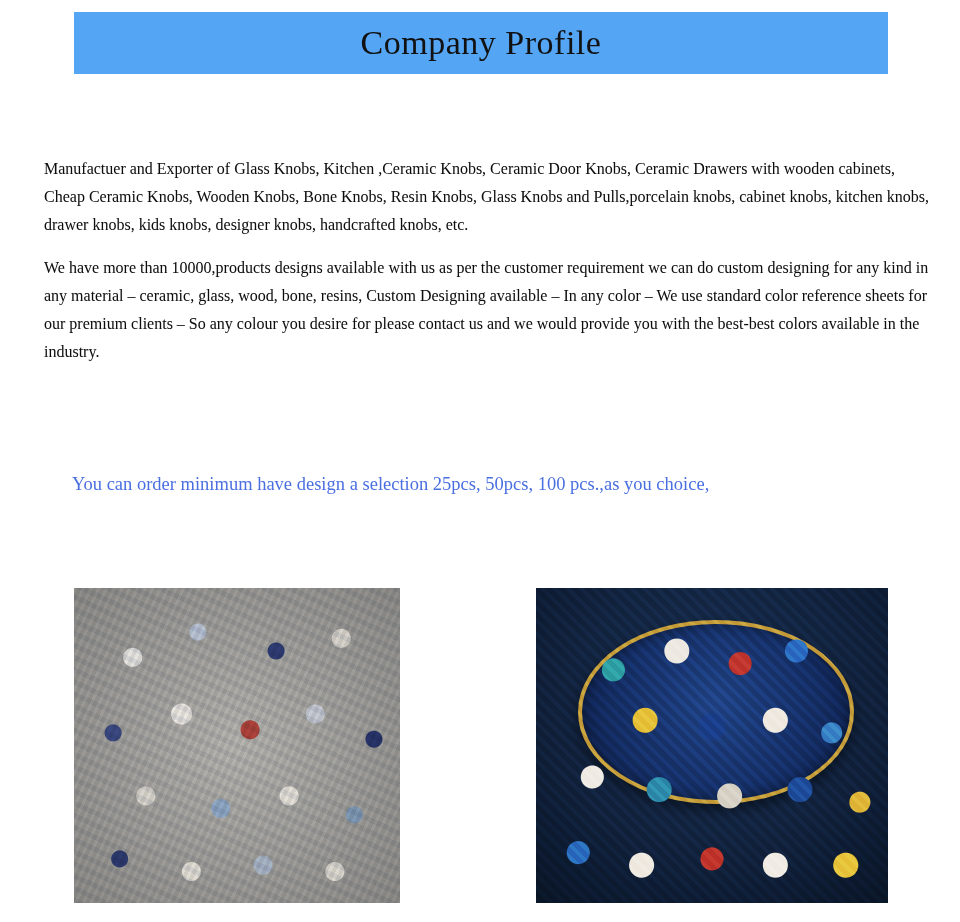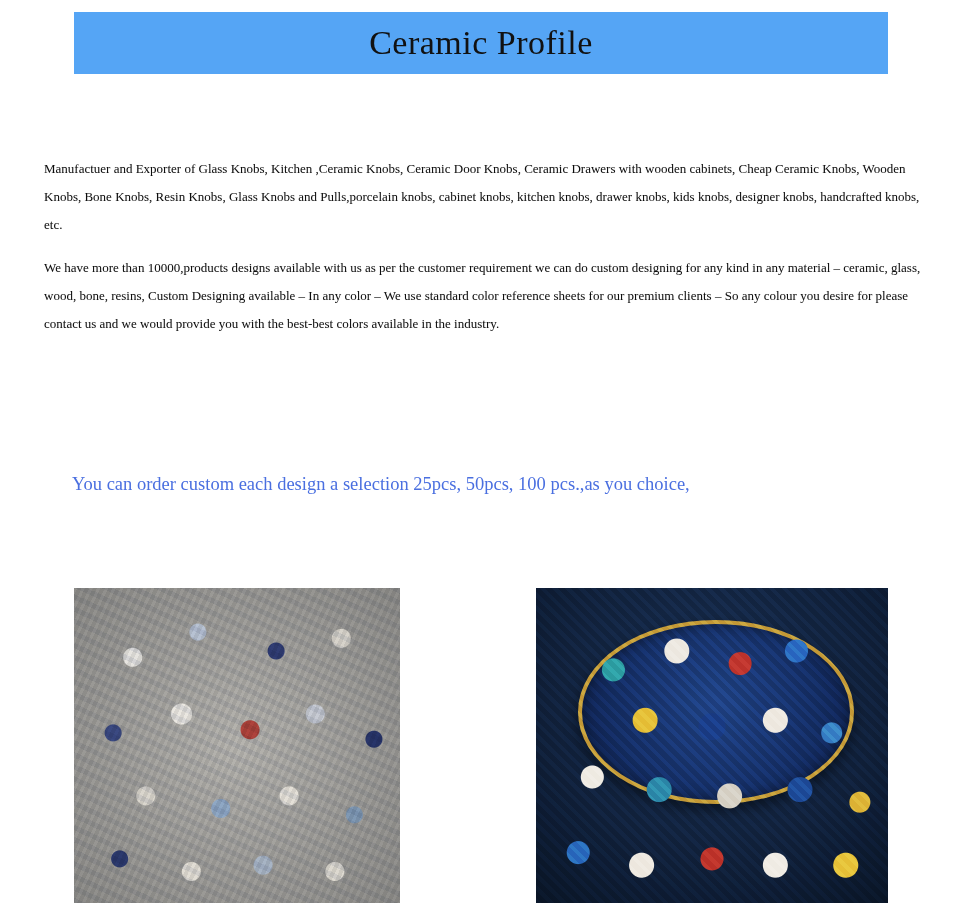--- a/index.html
+++ b/index.html
@@ -41,21 +41,21 @@
   
   .body-block {
     position: absolute;
     left: 44px;
     top: 155px;
     width: 890px;
   }
   .body-block p {
     margin: 0;
     font-family: "Liberation Serif", serif;
-    font-size: 13px;
+    font-size: 16px;
     line-height: 28px;
     color: #0d0d0d;
     text-shadow: 0 0 1px rgba(0,0,0,0.10);
   }
   .body-block p.second {
     margin-top: 15px;
   }
   
   .notes-block {
     position: absolute;
@@ -175,30 +175,30 @@
       repeating-linear-gradient(45deg, rgba(255,255,255,0.07) 0 4px, rgba(0,0,0,0.10) 4px 9px);
     mix-blend-mode: overlay;
   }
 </style>
 </head>
 <body>
 
 <div class="page">
 
   <div class="title-banner">
-    <div class="title-text">Ceramic Profile</div>
+    <div class="title-text">Company Profile</div>
   </div>
 
   <div class="body-block">
     <p class="first">Manufactuer and Exporter of Glass Knobs, Kitchen ,Ceramic Knobs, Ceramic Door Knobs, Ceramic Drawers with wooden cabinets, Cheap Ceramic Knobs, Wooden Knobs, Bone Knobs, Resin Knobs, Glass Knobs and Pulls,porcelain knobs, cabinet knobs, kitchen knobs, drawer knobs, kids knobs, designer knobs, handcrafted knobs, etc.</p>
     <p class="second">We have more than 10000,products designs available with us as per the customer  requirement we can do custom designing for any kind in any material – ceramic, glass, wood, bone, resins, Custom Designing available – In any color – We use standard color reference sheets for our premium clients – So any colour you desire for please contact us and we would provide you with the best-best colors available in the industry.</p>
   </div>
 
   <div class="notes-block">
-    <div class="indent">You can order custom each design a selection 25pcs, 50pcs, 100 pcs.,as you choice,</div>
+    <div class="indent">You can order minimum have design a selection 25pcs, 50pcs, 100 pcs.,as you choice,</div>
   </div>
 
   <div class="photo photo-left">
     <div class="knob-pile"></div>
   </div>
 
   <div class="photo photo-right">
     <div class="knob-bowl">
       <div class="bowl"></div>
       <div class="scatter"></div>

